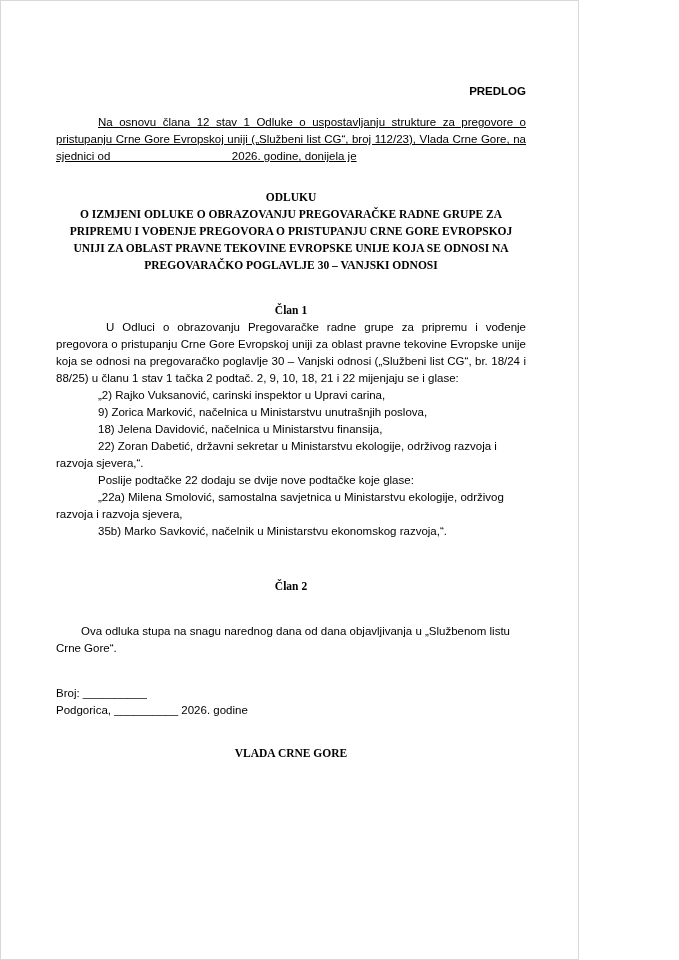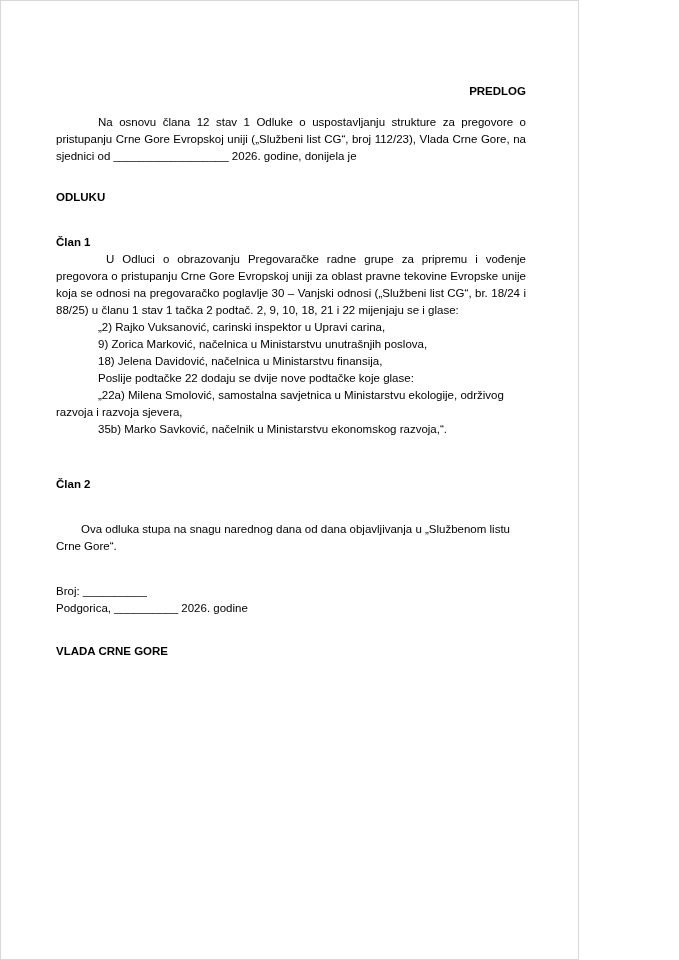--- a/index.html
+++ b/index.html
@@ -13,57 +13,59 @@
     height: 960px;
     background: #ffffff;
     border: 1px solid #d8d8d8;
     padding: 82px 52px 40px 55px;
     font-size: 11.5px;
     line-height: 17px;
     overflow: hidden;
   }
   .bold   { font-weight: bold; }
   .right  { text-align: right; }
-  .center { text-align: left; }
+  .center { text-align: center; font-family: Liberation Serif, serif; }
   .justify{ text-align: justify; }
 
   .indent     { text-indent: 42px; }
   .indent-lg  { text-indent: 50px; }
   .indent-sm  { text-indent: 25px; }
 
-  .intro-paragraph  { margin-top: 14px; }
+  .intro-paragraph  { margin-top: 14px; text-decoration: underline; }
   .title-block      { margin-top: 24px; }
   .article-1-heading{ margin-top: 28px; }
   .article-2-heading{ margin-top: 38px; }
   .article-2-body   { margin-top: 28px; }
   .footer-broj      { margin-top: 28px; }
   .government-name  { margin-top: 26px; }
   .signature-block  { margin-top: 24px; }
 </style>
 </head>
 <body>
 
 <div class="page">
 
   <p class="bold right">PREDLOG</p>
 
   <p class="justify indent intro-paragraph">Na osnovu člana 12 stav 1 Odluke o uspostavljanju strukture za pregovore o pristupanju Crne Gore Evropskoj uniji („Službeni list CG“, broj 112/23), Vlada Crne Gore, na sjednici od __________________ 2026. godine, donijela je</p>
 
   <div class="title-block center bold">
     <p>ODLUKU</p>
+    <p>O IZMJENI ODLUKE O OBRAZOVANJU PREGOVARAČKE RADNE GRUPE ZA PRIPREMU I VOĐENJE PREGOVORA O PRISTUPANJU CRNE GORE EVROPSKOJ UNIJI ZA OBLAST PRAVNE TEKOVINE EVROPSKE UNIJE KOJA SE ODNOSI NA PREGOVARAČKO POGLAVLJE 30 – VANJSKI ODNOSI</p>
   </div>
 
   <p class="center bold article-1-heading">Član 1</p>
 
   <p class="justify indent-lg">U Odluci o obrazovanju Pregovaračke radne grupe za pripremu i vođenje pregovora o pristupanju Crne Gore Evropskoj uniji za oblast pravne tekovine Evropske unije koja se odnosi na pregovaračko poglavlje 30 – Vanjski odnosi („Službeni list CG“, br. 18/24 i 88/25) u članu 1 stav 1 tačka 2 podtač. 2, 9, 10, 18, 21 i 22 mijenjaju se i glase:</p>
 
   <div>
     <p class="indent">„2) Rajko Vuksanović, carinski inspektor u Upravi carina,</p>
     <p class="indent">9) Zorica Marković, načelnica u Ministarstvu unutrašnjih poslova,</p>
     <p class="indent">18) Jelena Davidović, načelnica u Ministarstvu finansija,</p>
+    <p class="indent">22) Zoran Dabetić, državni sekretar u Ministarstvu ekologije, održivog razvoja i razvoja sjevera,“.</p>
     <p class="indent">Poslije podtačke 22 dodaju se dvije nove podtačke koje glase:</p>
     <p class="indent">„22a) Milena Smolović, samostalna savjetnica u Ministarstvu ekologije, održivog razvoja i razvoja sjevera,</p>
     <p class="indent">35b) Marko Savković, načelnik u Ministarstvu ekonomskog razvoja,“.</p>
   </div>
 
   <p class="center bold article-2-heading">Član 2</p>
 
   <p class="indent-sm article-2-body">Ova odluka stupa na snagu narednog dana od dana objavljivanja u „Službenom listu Crne Gore“.</p>
 
   <p class="footer-broj">Broj: __________</p>

